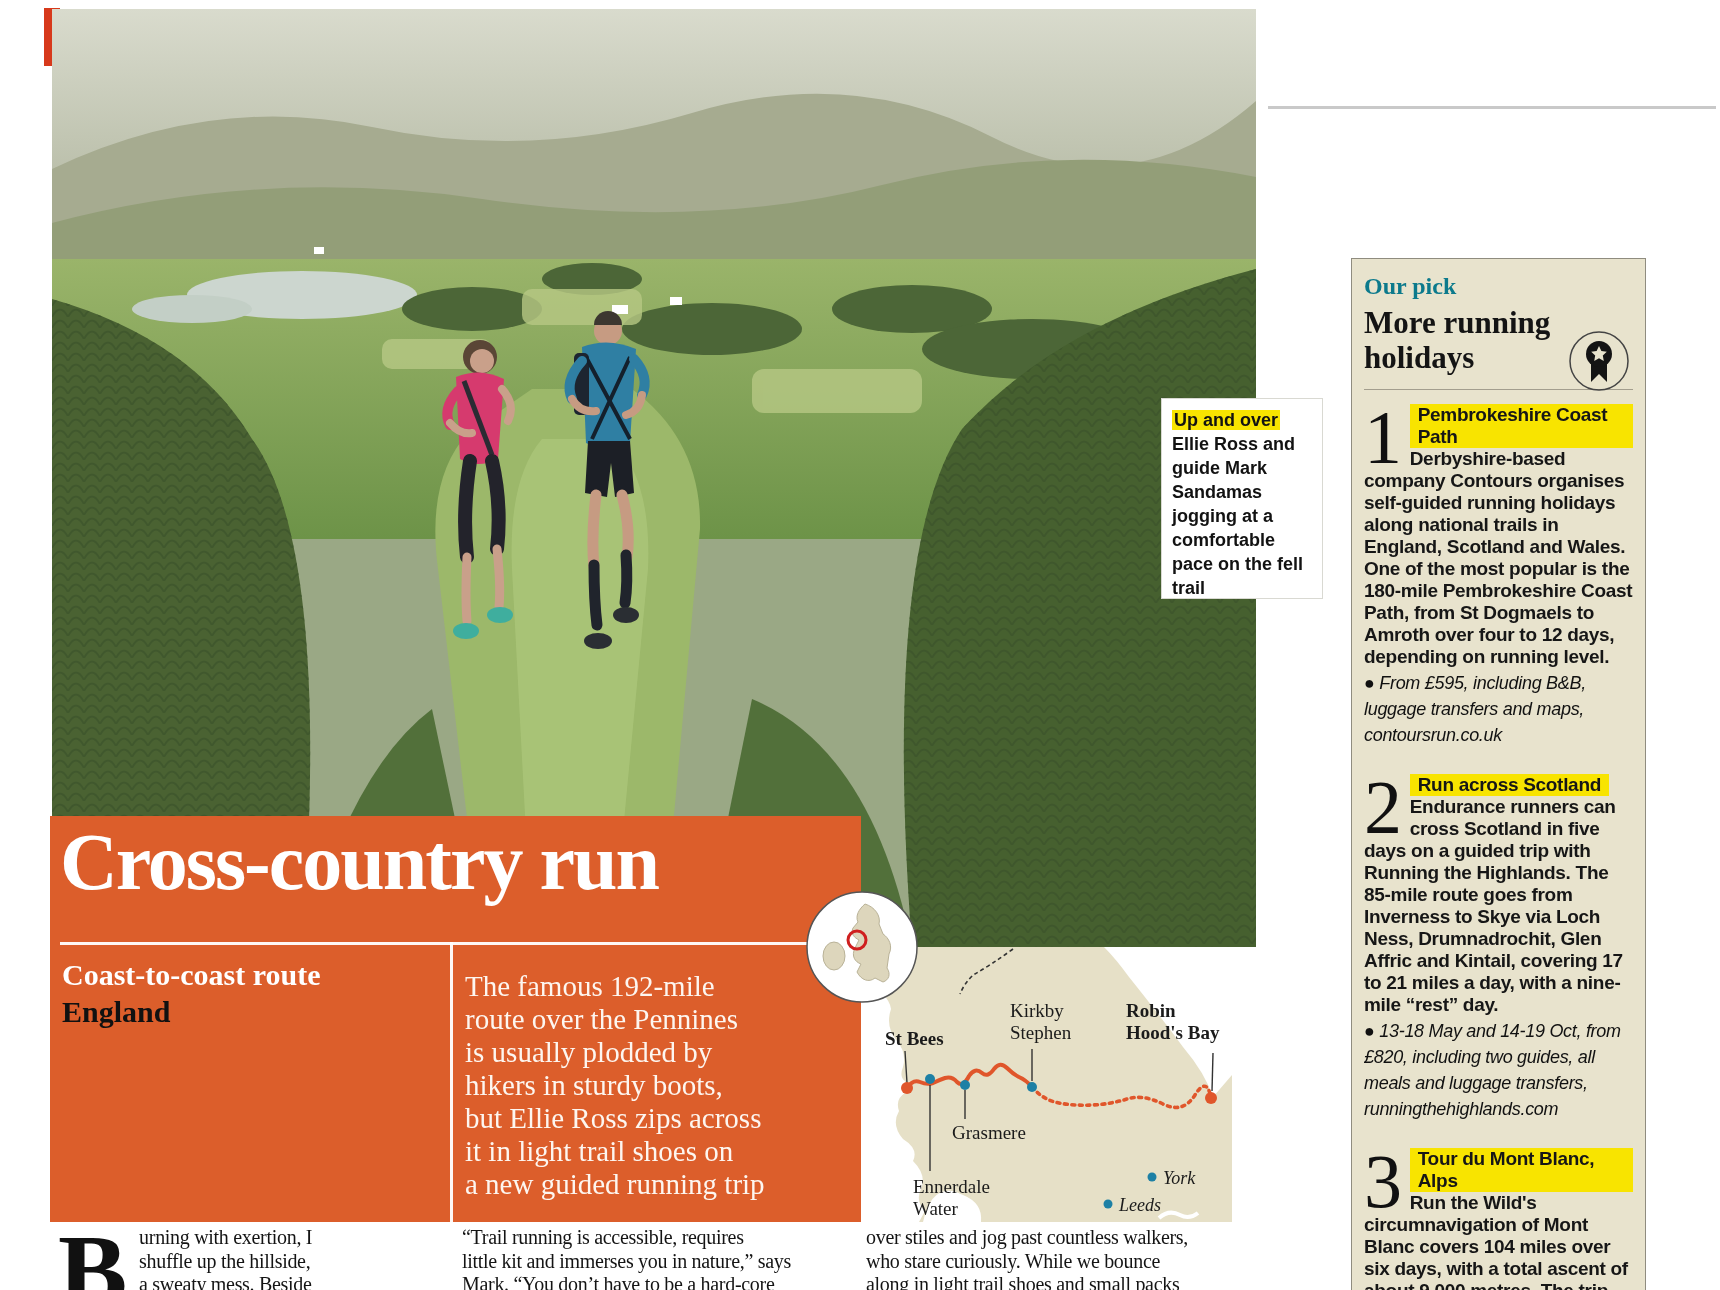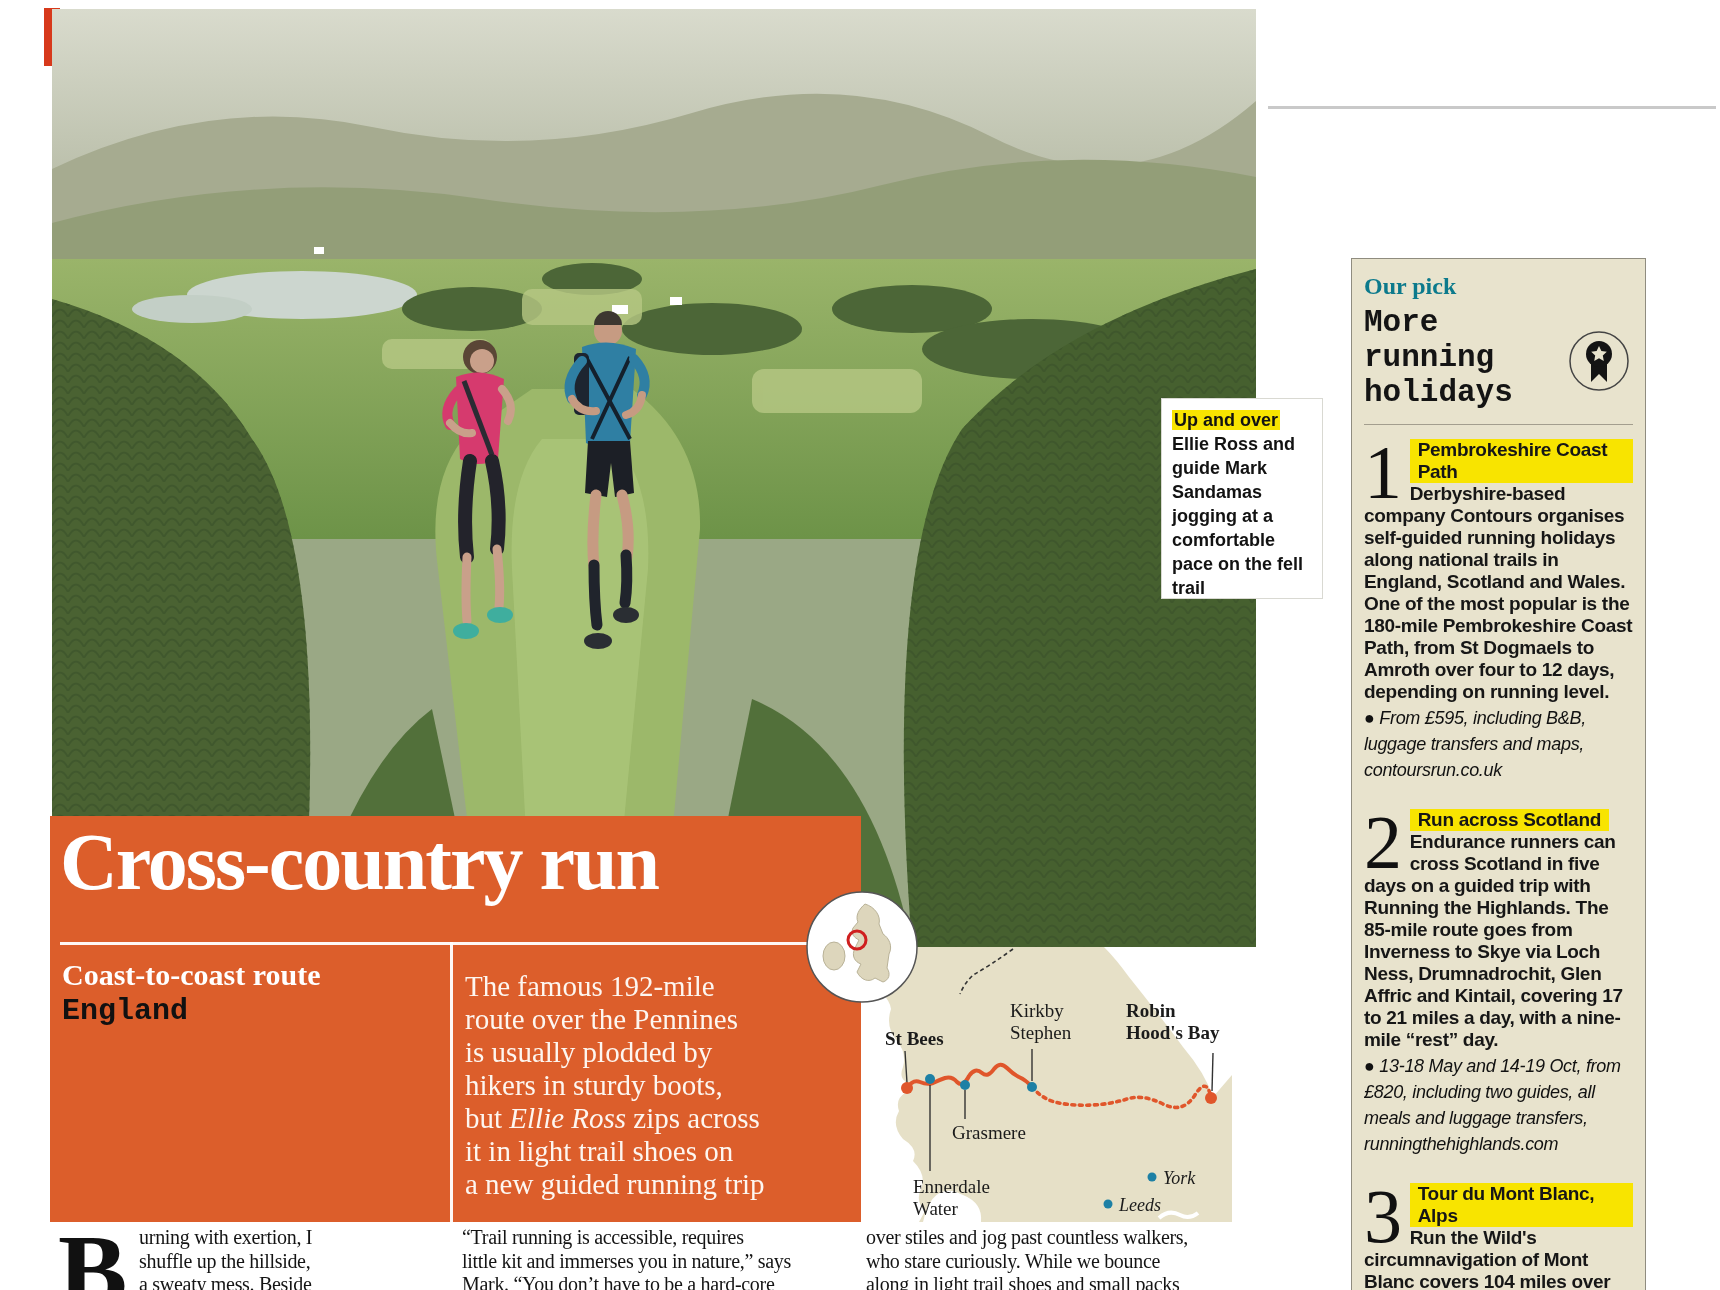--- a/index.html
+++ b/index.html
@@ -19,40 +19,40 @@
            font-weight:bold;font-size:18px;line-height:24px;color:#121212;}
   .hl-yellow{background:#f8e400;padding:0 2px;}
 
   
   .orange{left:50px;top:816px;width:811px;height:406px;background:#dc5e2b;}
   .headline{position:absolute;left:10px;top:2px;color:#ffffff;font-weight:bold;
             font-size:80px;line-height:88px;letter-spacing:-2px;white-space:nowrap;}
   .o-rule{position:absolute;left:10px;right:10px;top:126px;height:3px;background:rgba(255,255,255,.95);}
   .o-divider{position:absolute;left:400px;top:126px;bottom:0;width:3px;background:rgba(255,255,255,.95);}
   .kicker{position:absolute;left:12px;top:140px;font-weight:bold;font-size:30px;line-height:37px;color:#ffffff;}
-  .kicker .country{color:#111111;font-family:Liberation Mono, monospace;}
+  .kicker .country{color:#111111;}
   .standfirst{position:absolute;left:415px;top:154px;width:386px;color:#fdf6f0;
               font-size:29px;line-height:33px;}
-  .standfirst .it{font-style:italic;}
+  .standfirst .it{}
 
   
   .map{left:861px;top:947px;width:371px;height:275px;}
 
   
   .inset{left:805px;top:890px;width:114px;height:114px;}
 
   
   .toprule{left:1268px;top:106px;width:448px;height:3px;background:#c9c9c9;}
 
   
   .sidebar{left:1351px;top:258px;width:295px;height:1040px;background:#e8e3cd;
            border:1px solid #8f8c7f;box-sizing:border-box;padding:12px 12px 0 12px;
            font-family:"Liberation Sans",sans-serif;}
   .sb-title{font-family:"Liberation Serif",serif;font-weight:bold;font-size:24px;line-height:30px;color:#0c7a8c;}
-  .sb-sub{font-family:Liberation Mono, monospace;font-weight:bold;font-size:31px;line-height:35px;
+  .sb-sub{font-family:Liberation Serif, serif;font-weight:bold;font-size:31px;line-height:35px;
           color:#141414;width:205px;margin-top:4px;}
   .sb-head{position:relative;border-bottom:1px solid #a39e8e;padding-bottom:14px;}
   .rosette{position:absolute;right:2px;top:58px;width:64px;height:64px;}
   .sb-items{padding-top:14px;}
   .sb-item{overflow:hidden;margin-bottom:26px;font-weight:bold;font-size:19px;line-height:22px;
            letter-spacing:-0.3px;color:#161616;}
   .sb-num{float:left;font-family:"Liberation Serif",serif;font-weight:400;font-size:76px;
           line-height:62px;padding:2px 8px 0 0;color:#111111;}
   .sb-hl{display:table;background:#f8e400;padding:0 8px;}
   .sb-note{font-weight:400;font-style:italic;font-size:18px;line-height:26px;color:#111111;margin-top:2px;}

